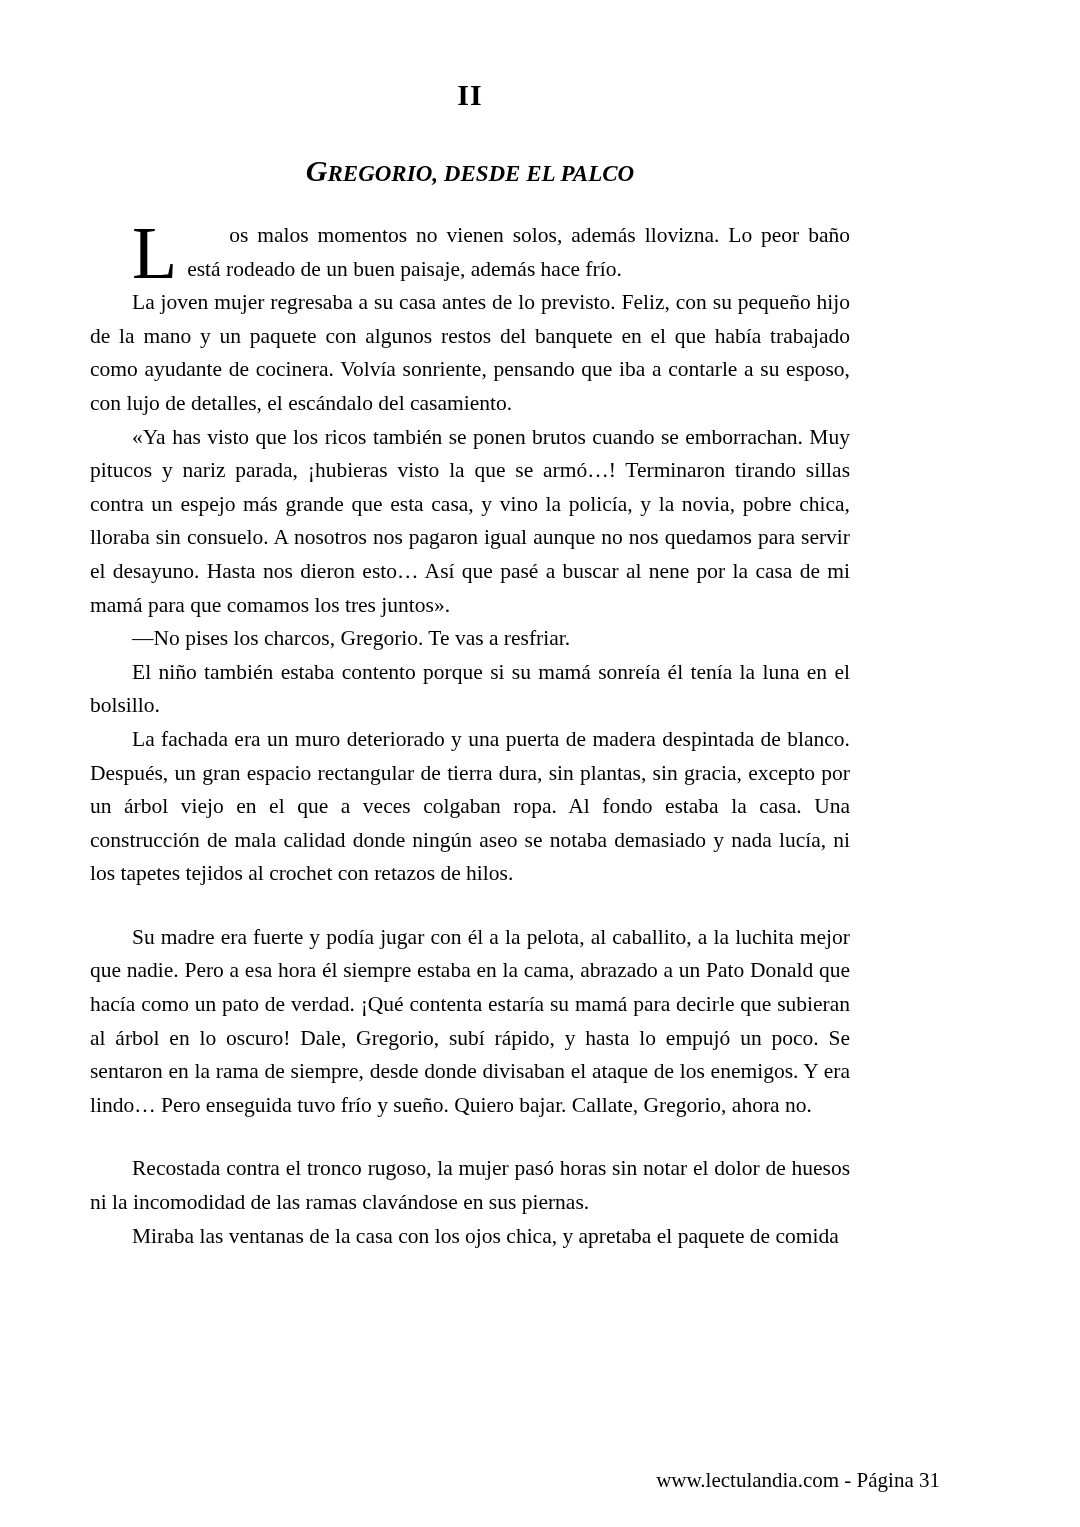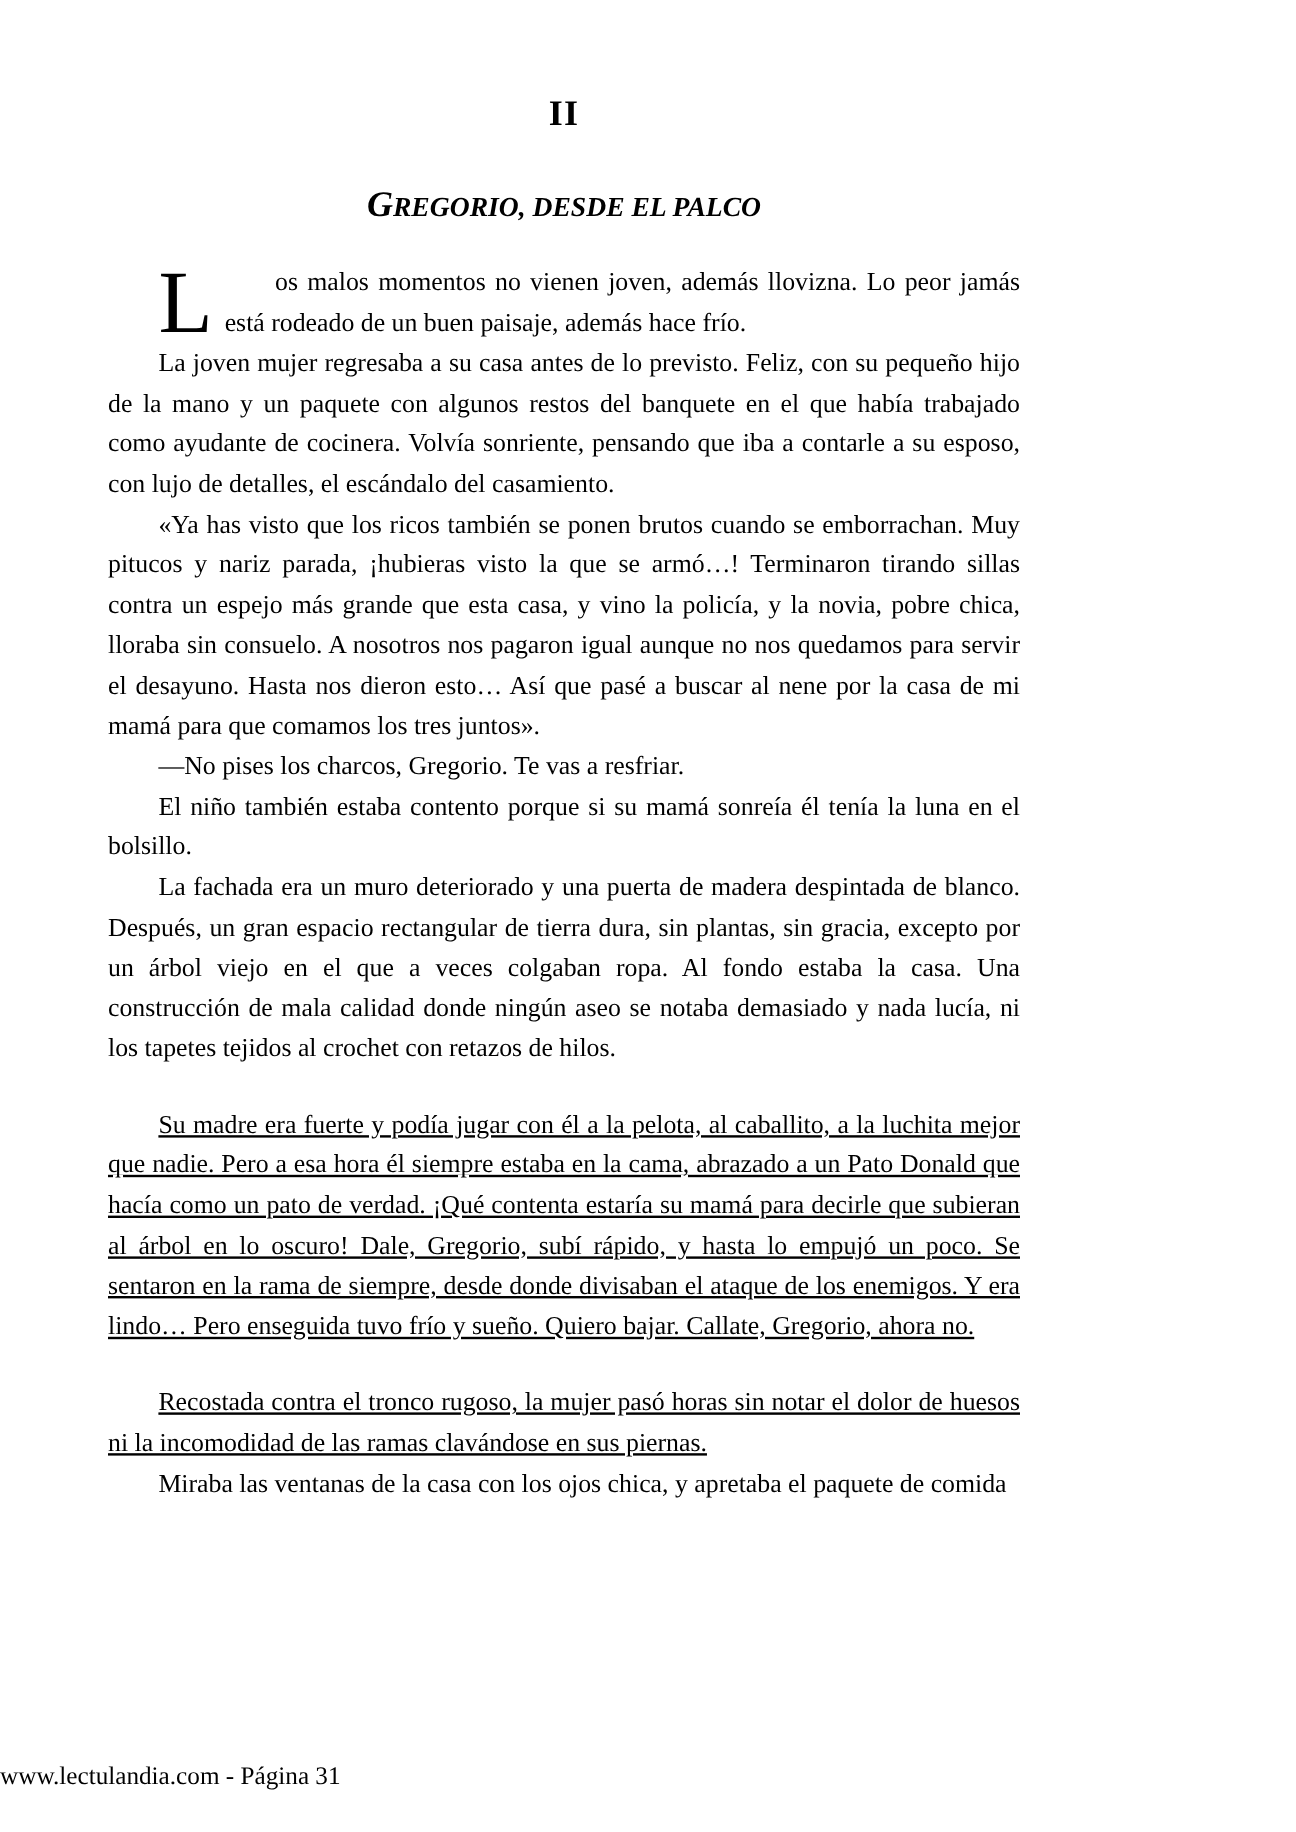--- a/index.html
+++ b/index.html
@@ -51,57 +51,56 @@
     text-justify: inter-word;
     margin: 0;
     hyphens: none;
   }
   p.para {
     margin: 0;
     text-indent: 42px;
   }
   p.gap {
     margin-top: 30px;
-    text-decoration: underline;
   }
   .dropcap-para {
     text-indent: 0;
     position: relative;
     min-height: 66px;
   }
   .dropcap {
     float: left;
     font-size: 74px;
     line-height: 0.82;
     padding: 4px 10px 0 0;
     font-weight: normal;
     font-family: "Liberation Serif", "DejaVu Serif", serif;
   }
   .footer {
     position: absolute;
     left: 0;
     right: 0;
     bottom: 34px;
-    text-align: left;
+    text-align: right;
     font-size: 21px;
     font-family: "Liberation Serif", "DejaVu Serif", serif;
   }
 </style>
 </head>
 <body>
 
 <div class="page">
 
   <h1 class="chapter-number">II</h1>
 
   <h2 class="chapter-title"><span class="small-caps-first">G</span><span class="small-caps-rest">REGORIO, DESDE EL PALCO</span></h2>
 
   <div class="body-text">
 
-    <p class="para dropcap-para"><span class="dropcap">L</span><span>os malos momentos no vienen joven, además llovizna. Lo peor jamás está rodeado de un buen paisaje, además hace frío.</span></p>
+    <p class="para dropcap-para"><span class="dropcap">L</span><span>os malos momentos no vienen solos, además llovizna. Lo peor baño está rodeado de un buen paisaje, además hace frío.</span></p>
 
     <p class="para">La joven mujer regresaba a su casa antes de lo previsto. Feliz, con su pequeño hijo de la mano y un paquete con algunos restos del banquete en el que había trabajado como ayudante de cocinera. Volvía sonriente, pensando que iba a contarle a su esposo, con lujo de detalles, el escándalo del casamiento.</p>
 
     <p class="para">«Ya has visto que los ricos también se ponen brutos cuando se emborrachan. Muy pitucos y nariz parada, ¡hubieras visto la que se armó…! Terminaron tirando sillas contra un espejo más grande que esta casa, y vino la policía, y la novia, pobre chica, lloraba sin consuelo. A nosotros nos pagaron igual aunque no nos quedamos para servir el desayuno. Hasta nos dieron esto… Así que pasé a buscar al nene por la casa de mi mamá para que comamos los tres juntos».</p>
 
     <p class="para">—No pises los charcos, Gregorio. Te vas a resfriar.</p>
 
     <p class="para">El niño también estaba contento porque si su mamá sonreía él tenía la luna en el bolsillo.</p>
 
     <p class="para">La fachada era un muro deteriorado y una puerta de madera despintada de blanco. Después, un gran espacio rectangular de tierra dura, sin plantas, sin gracia, excepto por un árbol viejo en el que a veces colgaban ropa. Al fondo estaba la casa. Una construcción de mala calidad donde ningún aseo se notaba demasiado y nada lucía, ni los tapetes tejidos al crochet con retazos de hilos.</p>

